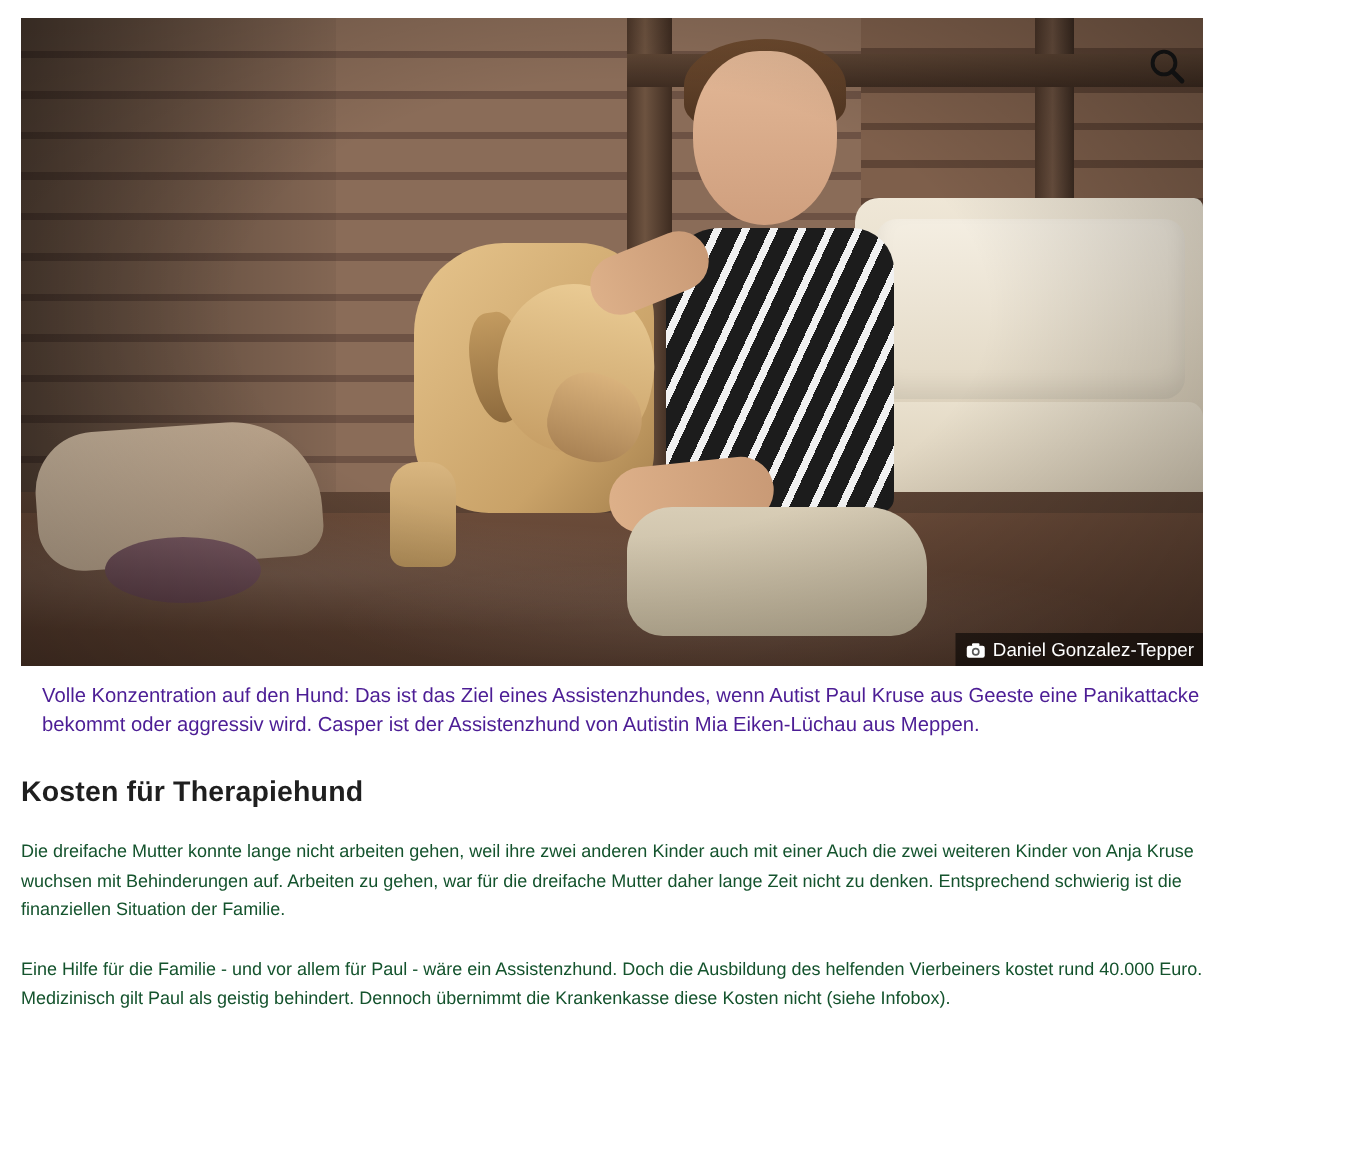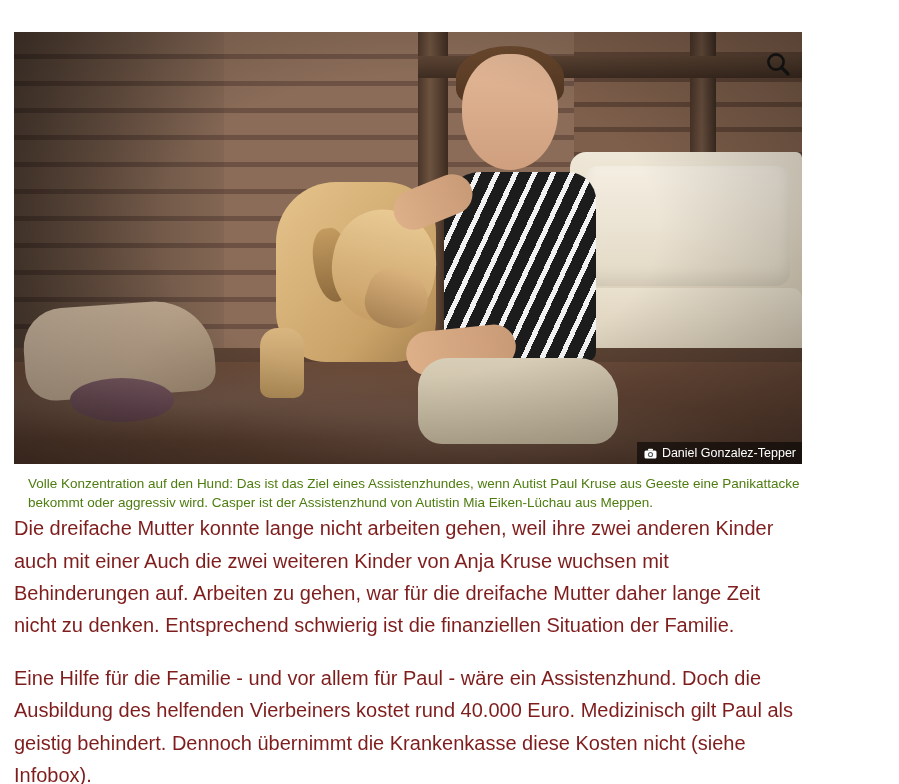--- a/index.html
+++ b/index.html
@@ -17,21 +17,21 @@
   .page {
     position: relative;
     width: 899px;
     height: 784px;
     box-sizing: border-box;
   }
 
   
   .figure {
     position: relative;
-    margin: 32px 0 0 14px;
+    margin: 12px 0 0 14px;
     width: 788px;
   }
   .photo-wrap {
     position: relative;
     width: 788px;
     height: 432px;
     overflow: hidden;
     background: #3a2a21;
   }
   
@@ -236,39 +236,39 @@
   .credit .cam {
     display: inline-flex;
     align-items: center;
   }
 
   .caption {
     width: 786px;
     margin: 10px 0 0 14px;
     font-size: 13.5px;
     line-height: 1.42;
-    color: #4d7c0f;
+    color: #4c1d95;
   }
 
   
   .article {
     margin: 0 0 0 14px;
     width: 790px;
   }
   h2.section-title {
     font-size: 19px;
     font-weight: bold;
     color: #1f1f1f;
     margin: 26px 0 18px 0;
     letter-spacing: 0.1px;
   }
   p.body-text {
-    font-size: 20px;
+    font-size: 12px;
     line-height: 1.62;
-    color: #7f1d1d;
+    color: #14532d;
     margin: 0 0 20px 0;
   }
 </style>
 </head>
 <body>
 
 <div class="page">
 
   <figure class="figure">
     <div class="photo-wrap">
@@ -319,17 +319,18 @@
           <circle cx="11" cy="11" r="7.6" fill="none" stroke="#111111" stroke-width="2.6"></circle>
           <line x1="16.4" y1="16.4" x2="23" y2="23" stroke="#111111" stroke-width="3.2" stroke-linecap="round"></line>
         </svg>
       </span>
     </div>
 
     <figcaption class="caption">Volle Konzentration auf den Hund: Das ist das Ziel eines Assistenzhundes, wenn Autist Paul Kruse aus Geeste eine Panikattacke bekommt oder aggressiv wird. Casper ist der Assistenzhund von Autistin Mia Eiken-Lüchau aus Meppen.</figcaption>
   </figure>
 
   <div class="article">
+    <h2 class="section-title">Kosten für Therapiehund</h2>
     <p class="body-text">Die dreifache Mutter konnte lange nicht arbeiten gehen, weil ihre zwei anderen Kinder auch mit einer Auch die zwei weiteren Kinder von Anja Kruse wuchsen mit Behinderungen auf. Arbeiten zu gehen, war für die dreifache Mutter daher lange Zeit nicht zu denken. Entsprechend schwierig ist die finanziellen Situation der Familie.</p>
     <p class="body-text">Eine Hilfe für die Familie - und vor allem für Paul - wäre ein Assistenzhund. Doch die Ausbildung des helfenden Vierbeiners kostet rund 40.000 Euro. Medizinisch gilt Paul als geistig behindert. Dennoch übernimmt die Krankenkasse diese Kosten nicht (siehe Infobox).</p>
   </div>
 
 </div>
 
 </body></html>

